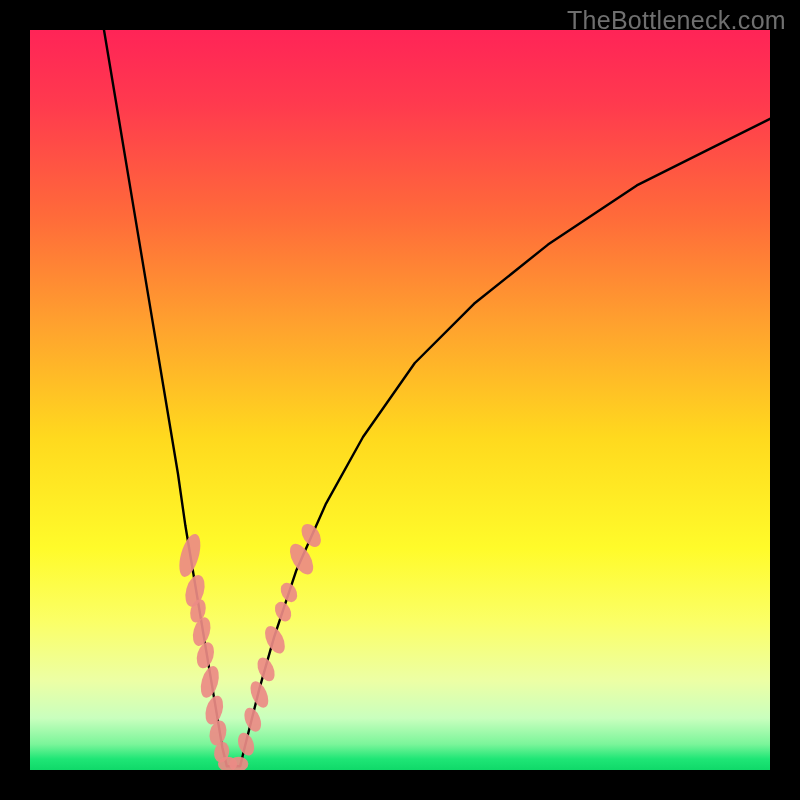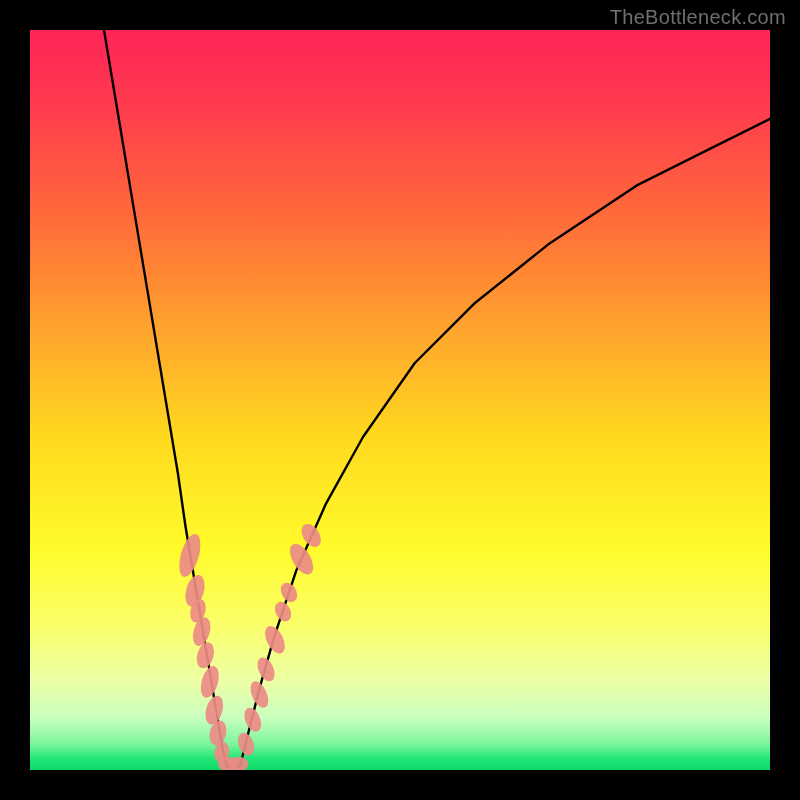--- a/index.html
+++ b/index.html
@@ -23,21 +23,21 @@
     top: 30px;
     width: 740px;
     height: 740px;
     overflow: hidden;
   }
   .watermark {
     position: absolute;
     top: 6px;
     right: 14px;
     color: #6f6f6f;
-    font-size: 20px;
+    font-size: 25px;
     letter-spacing: 0.3px;
     font-weight: 500;
     user-select: none;
   }
   svg { display: block; }
 </style>
 </head>
 <body>
 
 <div class="frame">

